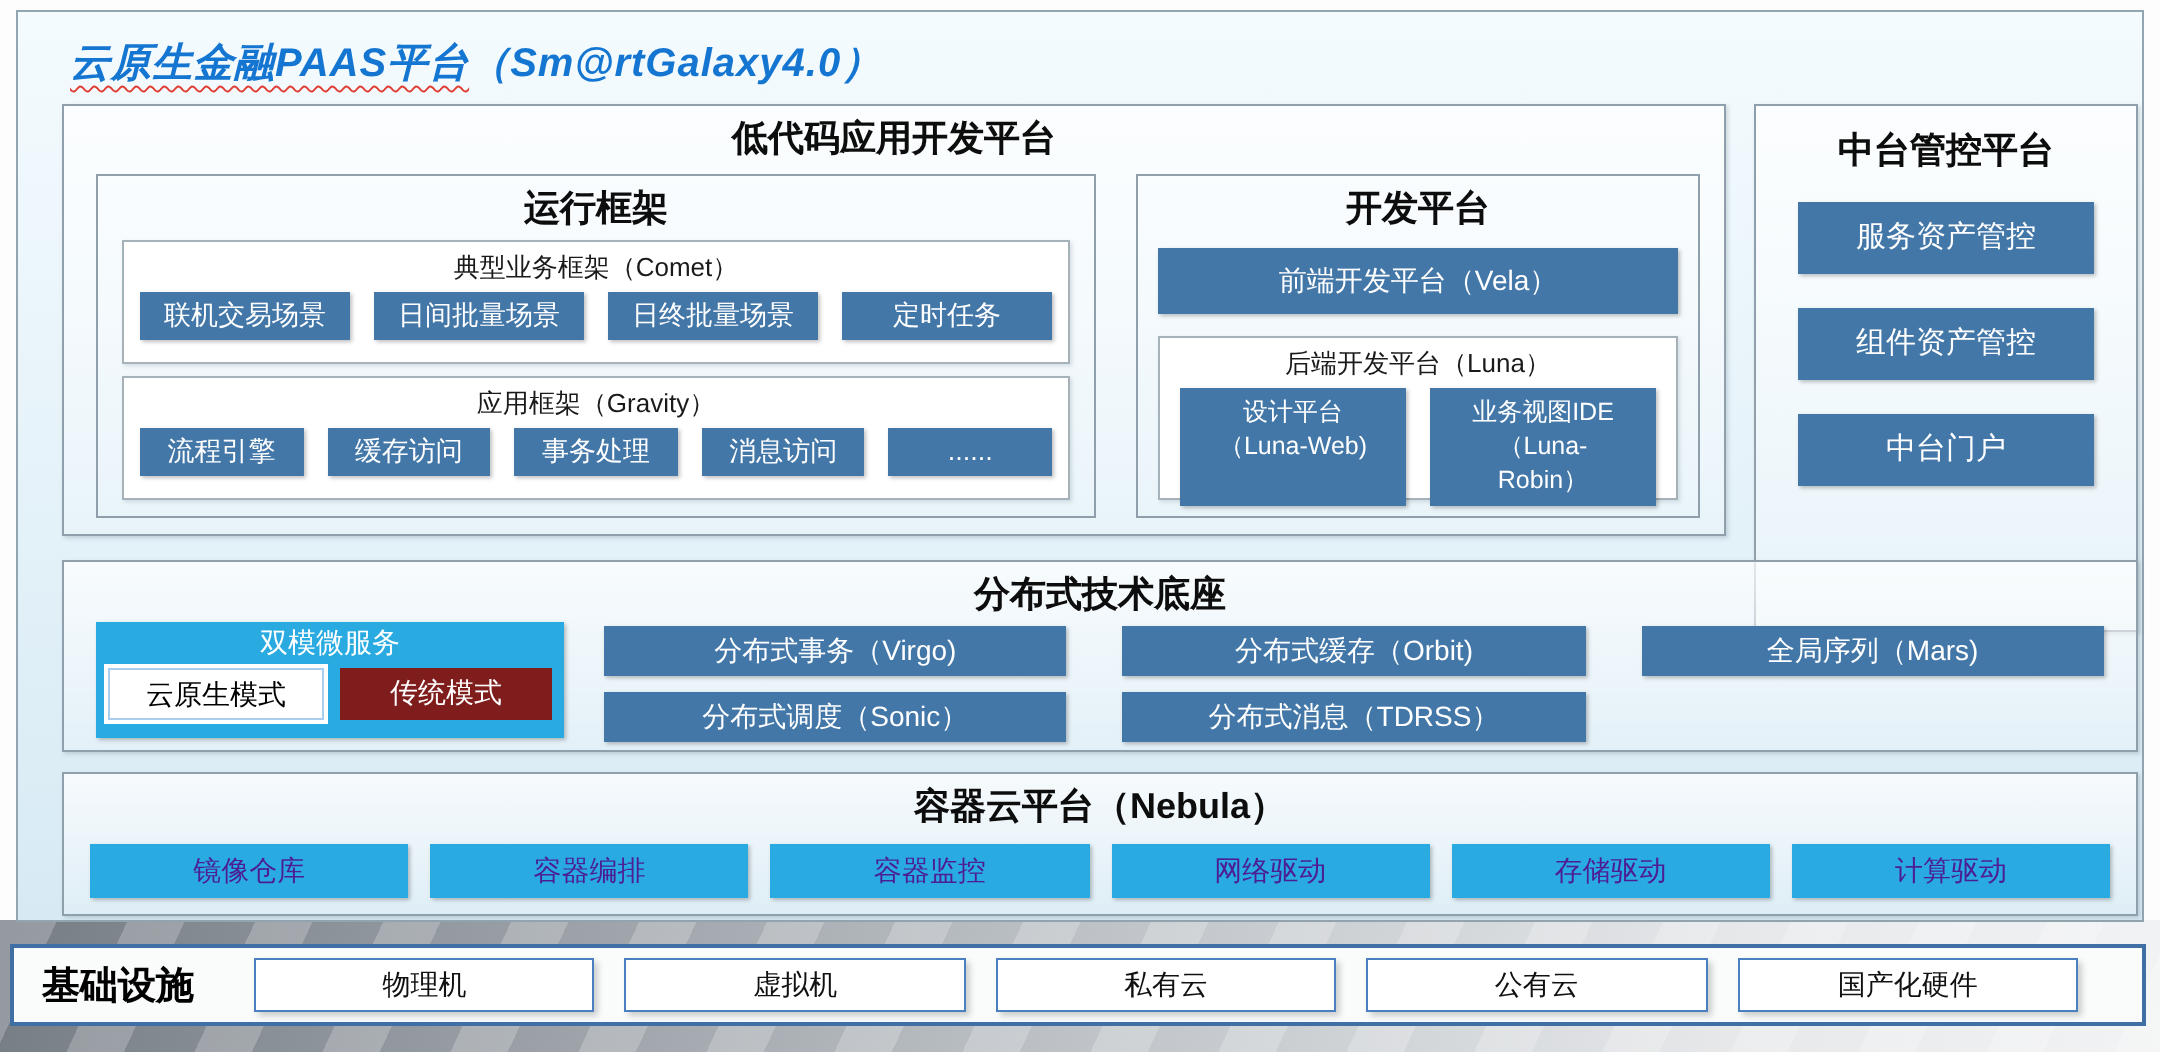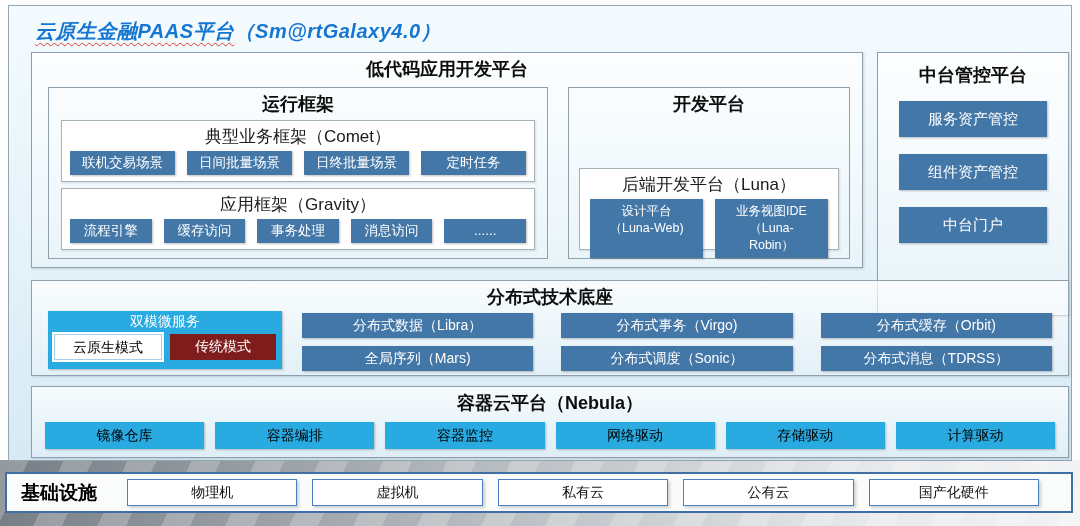--- a/index.html
+++ b/index.html
@@ -18,21 +18,21 @@
 
   .main-title { position:absolute; left:26px; top:12px; font-size:20px; font-weight:bold;
     font-style:italic; color:#1576d2; letter-spacing:.5px; }
   .squiggle { text-decoration-line:underline; text-decoration-style:wavy;
     text-decoration-color:#e03c31; text-decoration-thickness:1px; text-underline-offset:4px; }
 
   .panel { position:absolute; border:1px solid #8fa0ac;
     background:linear-gradient(to bottom, rgba(255,255,255,.75), rgba(255,255,255,.18));
     box-shadow:1px 1px 2px rgba(90,110,125,.25); }
   .sec-title { text-align:center; font-weight:bold; color:#0d0d0d; font-size:18px; padding-top:4px; }
-  .sub-title { text-align:center; color:#1a1a1a; font-size:17px; padding-top:4px; }
+  .sub-title { text-align:center; color:#1a1a1a; font-size:13px; padding-top:4px; }
 
   .whitebox { position:absolute; background:#fff; border:1px solid #a5b2ba;
     box-shadow:1px 1px 2px rgba(90,110,125,.2); }
 
   .btn { background:#4377a8; color:#fff; text-align:center; font-size:13.5px;
     box-shadow:1px 1px 2px rgba(0,0,0,.25); }
 
   
   .lowcode-box { left:22px; top:46px; width:832px; height:216px; }
   .runtime-box { position:absolute; left:16px; top:34px; width:500px; height:172px; border:1px solid #8fa0ac; }
@@ -61,21 +61,21 @@
   .mode { flex:1; text-align:center; font-size:14px; line-height:24px; }
   .mode-native { background:#fff; color:#000; border:1px solid #a9cdea; box-shadow:0 0 0 2px #fff; }
   .mode-trad { background:#7f1d1d; color:#fff; }
   .dist-grid { position:absolute; left:270px; right:16px; top:32px; height:58px;
     display:grid; grid-template-columns:repeat(3,1fr); gap:8px 28px; }
   .dist-grid .btn { line-height:25px; font-size:14px; }
 
   
   .nebula-box { left:22px; top:380px; width:1038px; height:72px; }
   .neb-row { display:flex; gap:11px; padding:7px 13px 0; }
-  .neb-row .cbtn { flex:1; background:#29abe2; color:#000000; text-align:center;
+  .neb-row .cbtn { flex:1; background:#29abe2; color:#4c1d95; text-align:center;
     font-size:14px; line-height:27px; box-shadow:1px 1px 2px rgba(0,0,0,.25); }
 
   
   .infra-strip { position:absolute; left:5px; top:472px; width:1068px; height:41px;
     background:#fafbfb; border:2px solid #3f6fa5; display:flex; align-items:center; }
   .infra-label { font-weight:bold; font-size:19px; color:#000; margin-left:14px; width:100px; flex:none; }
   .infra-items { display:flex; gap:15px; flex:1; margin:0 32px 0 6px; }
   .infra-items .ibox { flex:1; background:#fff; border:1px solid #4a7fc1; text-align:center;
     font-size:14px; line-height:25px; color:#111; box-shadow:2px 2px 3px rgba(0,0,0,.18); }
 </style>
@@ -111,20 +111,21 @@
             <div class="btn">缓存访问</div>
             <div class="btn">事务处理</div>
             <div class="btn">消息访问</div>
             <div class="btn">......</div>
           </div>
         </div>
       </div>
 
       <div class="dev-box">
         <div class="sec-title">开发平台</div>
+        <div class="btn vela-btn">前端开发平台（Vela）</div>
         <div class="whitebox luna-box">
           <div class="sub-title">后端开发平台（Luna）</div>
           <div class="luna-row">
             <div class="btn">
               <span style="display:block">设计平台</span>
               <span style="display:block">（Luna-Web)</span>
             </div>
             <div class="btn">
               <span style="display:block">业务视图IDE</span>
               <span style="display:block">（Luna-Robin）</span>
@@ -146,21 +147,20 @@
     <div class="panel dist-box">
       <div class="sec-title">分布式技术底座</div>
       <div class="dual-block">
         <div class="dual-label">双模微服务</div>
         <div class="dual-row">
           <div class="mode mode-native">云原生模式</div>
           <div class="mode mode-trad">传统模式</div>
         </div>
       </div>
       <div class="dist-grid">
-        <div class="btn">分布式数据（Libra）</div>
         <div class="btn">分布式事务（Virgo)</div>
         <div class="btn">分布式缓存（Orbit)</div>
         <div class="btn">全局序列（Mars)</div>
         <div class="btn">分布式调度（Sonic）</div>
         <div class="btn">分布式消息（TDRSS）</div>
       </div>
     </div>
 
     <div class="panel nebula-box">
       <div class="sec-title">容器云平台（Nebula）</div>

